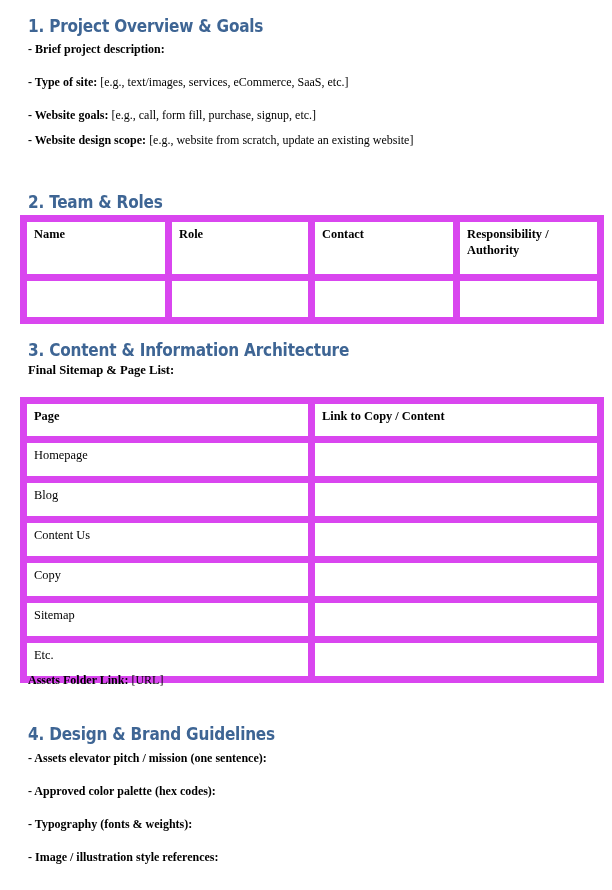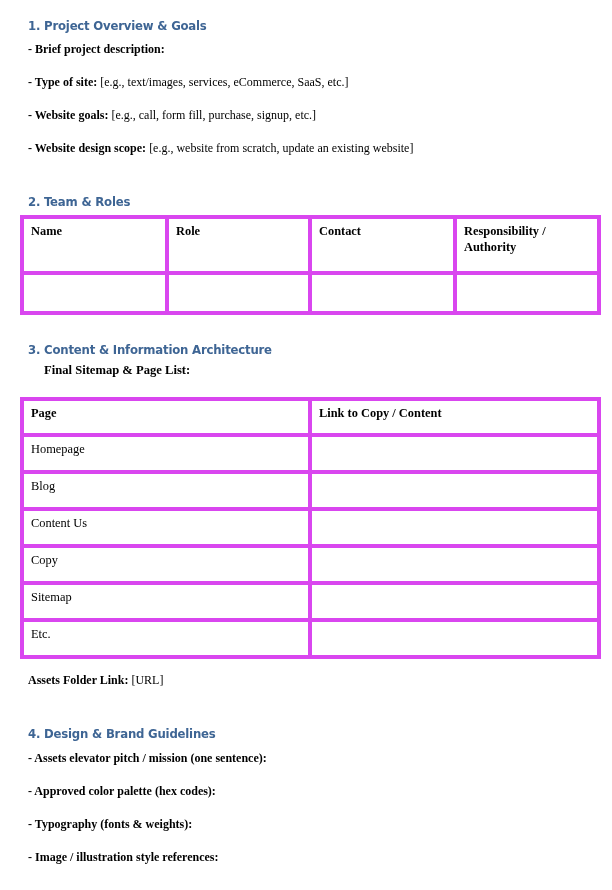--- a/index.html
+++ b/index.html
@@ -23,21 +23,21 @@
     height: 890px;
     box-sizing: border-box;
   }
 
   
   .sec-heading {
     position: absolute;
     left: 28px;
     font-family: "DejaVu Sans Condensed", "Liberation Sans Narrow", "Liberation Sans", sans-serif;
     font-weight: bold;
-    font-size: 13px;
+    font-size: 17px;
     line-height: 18px;
     letter-spacing: -0.2px;
     color: #3e6594;
     white-space: nowrap;
   }
 
   
   .line {
     position: absolute;
     left: 28px;
@@ -47,36 +47,36 @@
   }
   .line b, .lbl {
     font-weight: bold;
   }
   .val {
     font-weight: normal;
   }
 
   .subhead {
     position: absolute;
-    left: 44px;
+    left: 28px;
     font-size: 12.6px;
     font-weight: bold;
     line-height: 16px;
     white-space: nowrap;
   }
 
   
   table.doc-table {
     position: absolute;
     border-collapse: collapse;
     table-layout: fixed;
     font-size: 12.4px;
   }
   table.doc-table td {
-    border: 4px solid #d946ef;
+    border: 7px solid #d946ef;
     padding: 4px 6px 4px 7px;
     vertical-align: top;
     line-height: 16px;
   }
   table.doc-table td.hdr {
     font-weight: bold;
   }
 
   
   #team-table { left: 20px; top: 215px; width: 577px; }
@@ -100,21 +100,21 @@
   </div>
 
   <div class="line" style="top:74px;">
     <span class="lbl">- Type of site:</span><span> </span><span class="val">[e.g., text/images, services, eCommerce, SaaS, etc.]</span>
   </div>
 
   <div class="line" style="top:107px;">
     <span class="lbl">- Website goals:</span><span> </span><span class="val">[e.g., call, form fill, purchase, signup, etc.]</span>
   </div>
 
-  <div class="line" style="top:140px;">
+  <div class="line" style="top:132px;">
     <span class="lbl">- Website design scope:</span><span> </span><span class="val">[e.g., website from scratch, update an existing website]</span>
   </div>
 
   <div class="sec-heading" style="top:193px;">2. Team &amp; Roles</div>
 
   <table id="team-table" class="doc-table">
     <colgroup>
       <col style="width:145px;">
       <col style="width:143px;">
       <col style="width:145px;">

